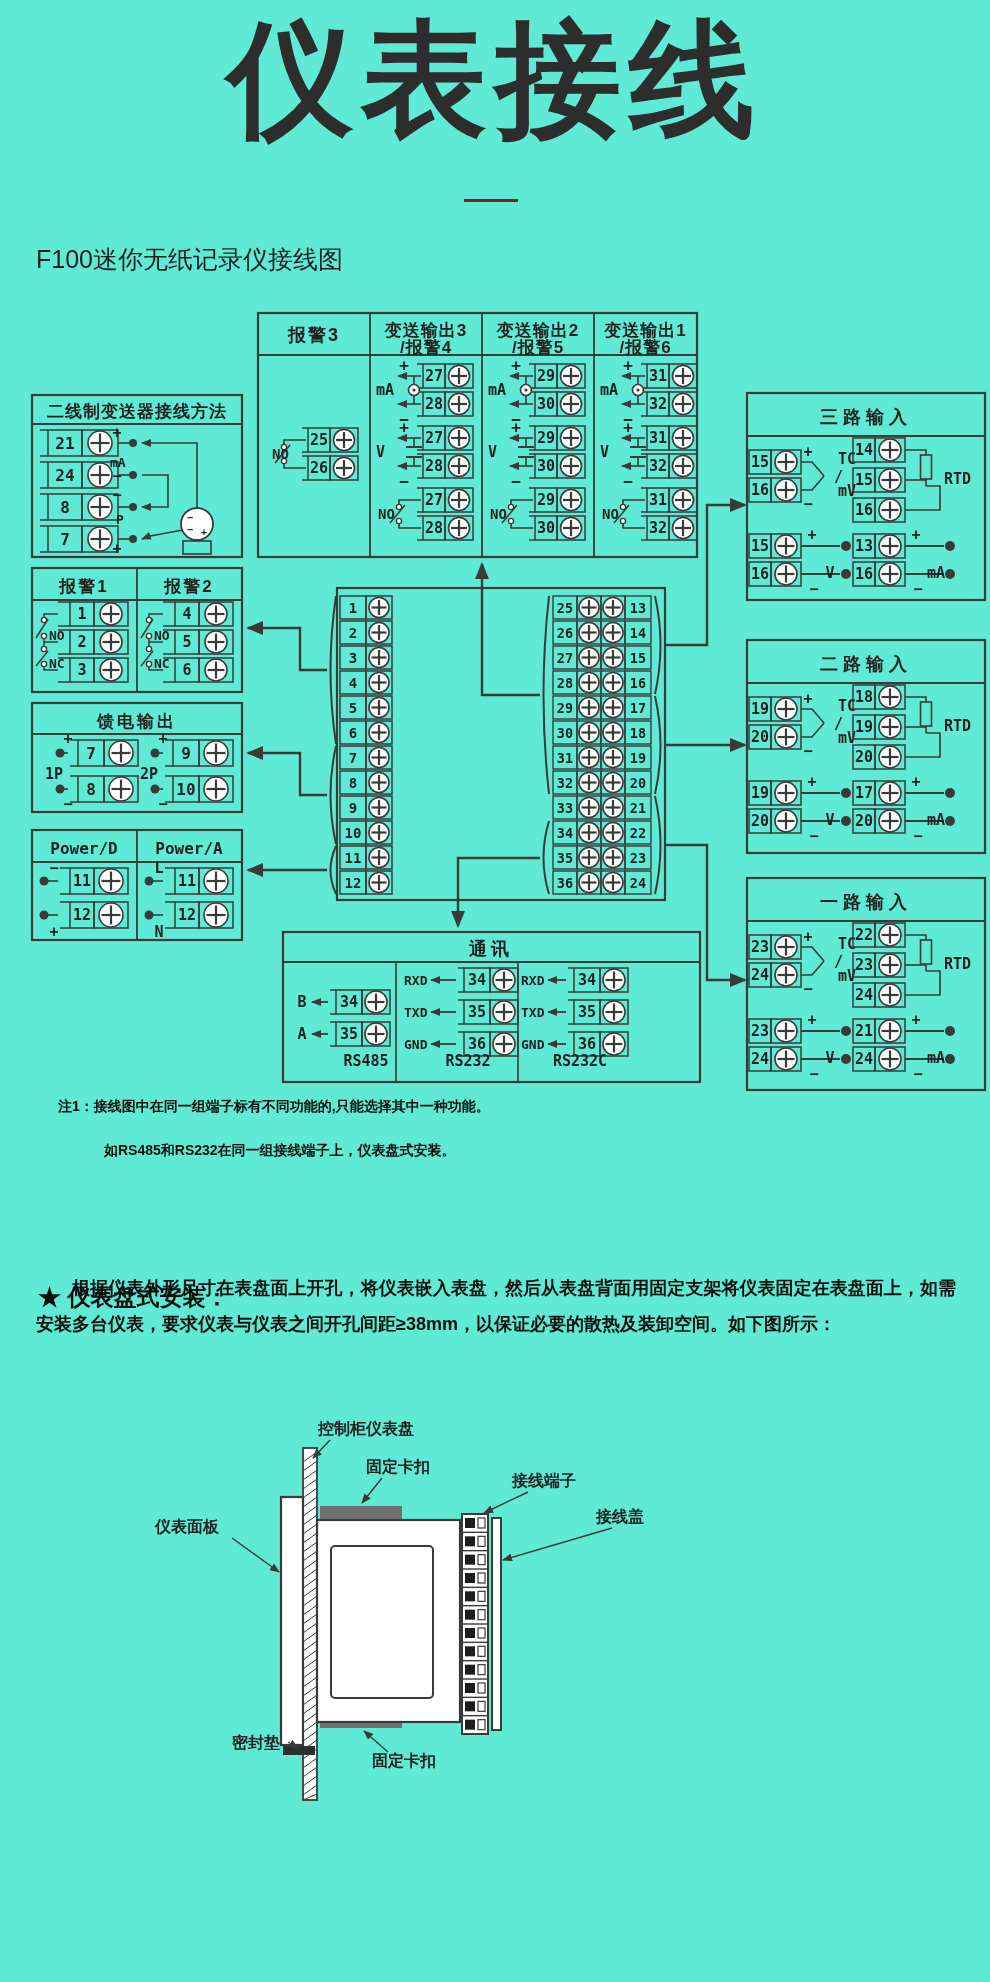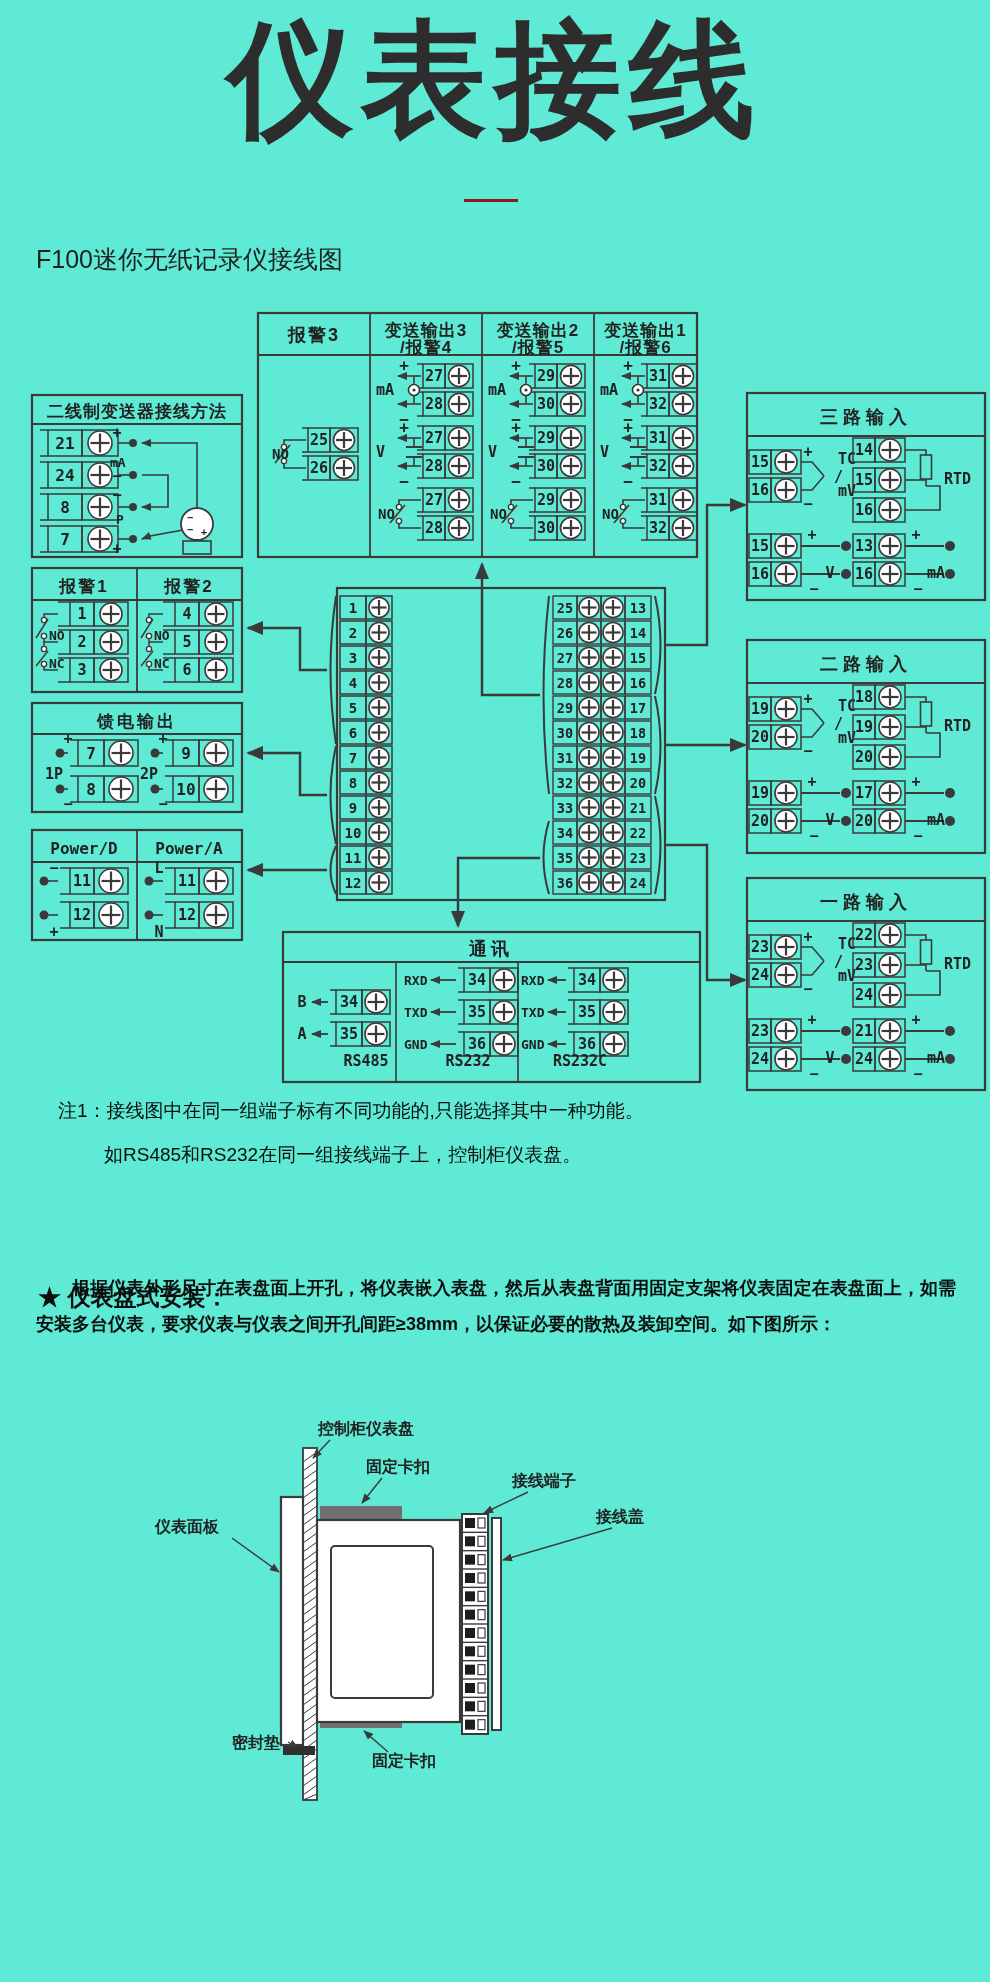--- a/index.html
+++ b/index.html
@@ -3,21 +3,21 @@
 <meta charset="utf-8">
 <style>
   html,body{margin:0;padding:0;background:#fff;}
   .page{position:relative;width:990px;height:1982px;background:#5eead4;overflow:hidden;
         font-family:"Liberation Sans",sans-serif;color:#111;}
   .title{position:absolute;left:0;right:0;top:14px;margin:0;text-align:center;
          font-size:126px;font-weight:900;letter-spacing:8px;color:#2d2d2d;line-height:1.05;}
   .underline{position:absolute;top:199px;left:464px;width:54px;height:3px;}
   .subtitle{position:absolute;left:36px;top:243px;font-size:25px;font-weight:400;color:#1f1f1f;}
   #diagram-canvas{position:absolute;left:0;top:0;}
-  .note1{position:absolute;font-size:19px;font-weight:400;color:#0e0e0e;white-space:nowrap;}
+  .note1{position:absolute;font-size:14px;font-weight:700;color:#0e0e0e;white-space:nowrap;}
   .note1.l1{left:58px;top:1098px;}
   .note1.l2{left:104px;top:1142px;}
   .install-heading{position:absolute;left:38px;top:1282px;font-size:23px;font-weight:700;color:#0e0e0e;}
   .install-para{position:absolute;left:36px;top:1270px;width:920px;font-size:18px;line-height:36px;
                 font-weight:700;text-indent:2em;text-align:justify;color:#0e0e0e;}
   .bottom-note{position:absolute;left:36px;top:1892px;font-size:21px;font-weight:700;color:#0e0e0e;white-space:nowrap;}
 </style>
 </head>
 <body>
 
@@ -1205,16 +1205,16 @@
         <text x="155" y="1532" fill="#222" font-family="&quot;Liberation Sans&quot;, sans-serif" font-size="16" font-weight="bold" text-anchor="start" letter-spacing="0">仪表面板</text>
         <polyline points="232,1538 279,1572" fill="none" stroke="#3a3a3a" stroke-width="1.4" marker-end="url(#ah-s)"></polyline>
         <text x="232" y="1748" fill="#222" font-family="&quot;Liberation Sans&quot;, sans-serif" font-size="16" font-weight="bold" text-anchor="start" letter-spacing="0">密封垫</text>
         <polyline points="288,1742 298,1748" fill="none" stroke="#3a3a3a" stroke-width="1.4" marker-end="url(#ah-s)"></polyline>
         <text x="372" y="1766" fill="#222" font-family="&quot;Liberation Sans&quot;, sans-serif" font-size="16" font-weight="bold" text-anchor="start" letter-spacing="0">固定卡扣</text>
         <polyline points="388,1752 364,1731" fill="none" stroke="#3a3a3a" stroke-width="1.4" marker-end="url(#ah-s)"></polyline>
       </g>
     </svg>
 
   <div class="note1 l1">注1：接线图中在同一组端子标有不同功能的,只能选择其中一种功能。</div>
-  <div class="note1 l2">如RS485和RS232在同一组接线端子上，控制柜仪表盘。</div>
+  <div class="note1 l2">如RS485和RS232在同一组接线端子上，仪表盘式安装。</div>
   <div class="install-heading">★ 仪表盘式安装：</div>
   <div class="install-para">根据仪表外形尺寸在表盘面上开孔，将仪表嵌入表盘，然后从表盘背面用固定支架将仪表固定在表盘面上，如需安装多台仪表，要求仪表与仪表之间开孔间距≥38mm，以保证必要的散热及装卸空间。如下图所示：</div>
 </div>
 
 </body></html>

